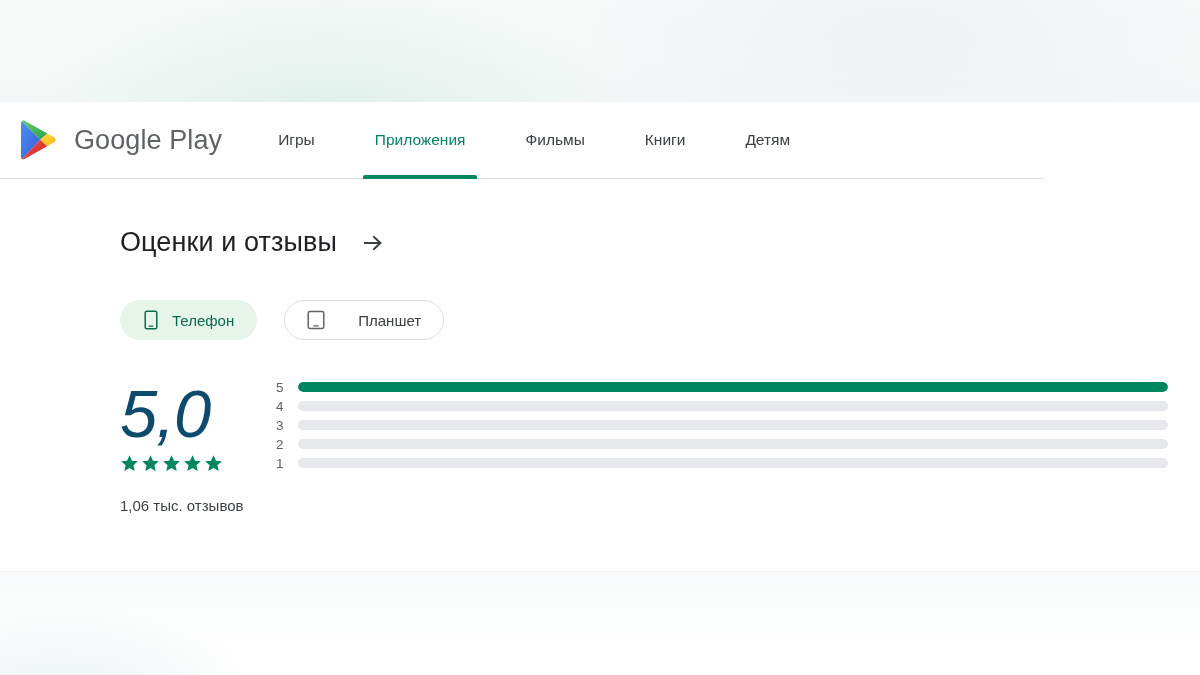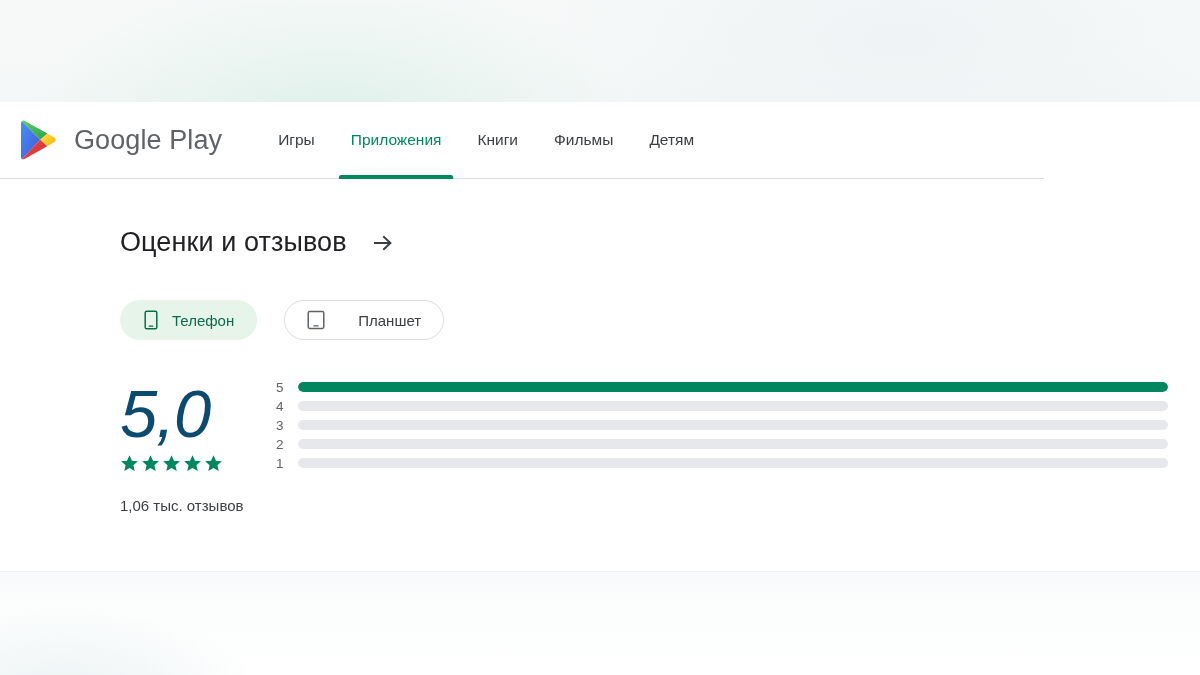--- a/index.html
+++ b/index.html
@@ -82,20 +82,21 @@
     letter-spacing: 0.1px;
     white-space: nowrap;
     font-weight: 400;
   }
 
   .nav {
     display: flex;
     align-items: flex-end;
     height: 100%;
     margin-left: 38px;
+    gap: 24px;
   }
   .nav-item {
     position: relative;
     display: flex;
     align-items: center;
     height: 100%;
     padding: 0 18px;
     font-size: 15.5px;
     color: #3c4043;
     white-space: nowrap;
@@ -307,37 +308,37 @@
       </div>
 
       <nav class="nav">
         <div class="nav-item">
           <span>Игры</span>
         </div>
         <div class="nav-item active">
           <span>Приложения</span>
         </div>
         <div class="nav-item">
+          <span>Фильмы</span>
+        </div>
+        <div class="nav-item">
           <span>Книги</span>
-        </div>
-        <div class="nav-item">
-          <span>Фильмы</span>
         </div>
         <div class="nav-item">
           <span>Детям</span>
         </div>
       </nav>
 
     </div>
   </div>
 
   <div class="content">
 
     <div class="section-head">
-      <div class="section-title">Оценки и отзывов</div>
+      <div class="section-title">Оценки и отзывы</div>
       <div class="arrow-btn">
         <svg width="24" height="24" viewBox="0 0 24 24">
           <path d="M4 12 H19 M13 6 L19.4 12 L13 18" fill="none" stroke="#3c4043" stroke-width="2" stroke-linecap="square" stroke-linejoin="miter"></path>
         </svg>
       </div>
     </div>
 
 
     <div class="chips">
       <div class="chip chip-selected">

